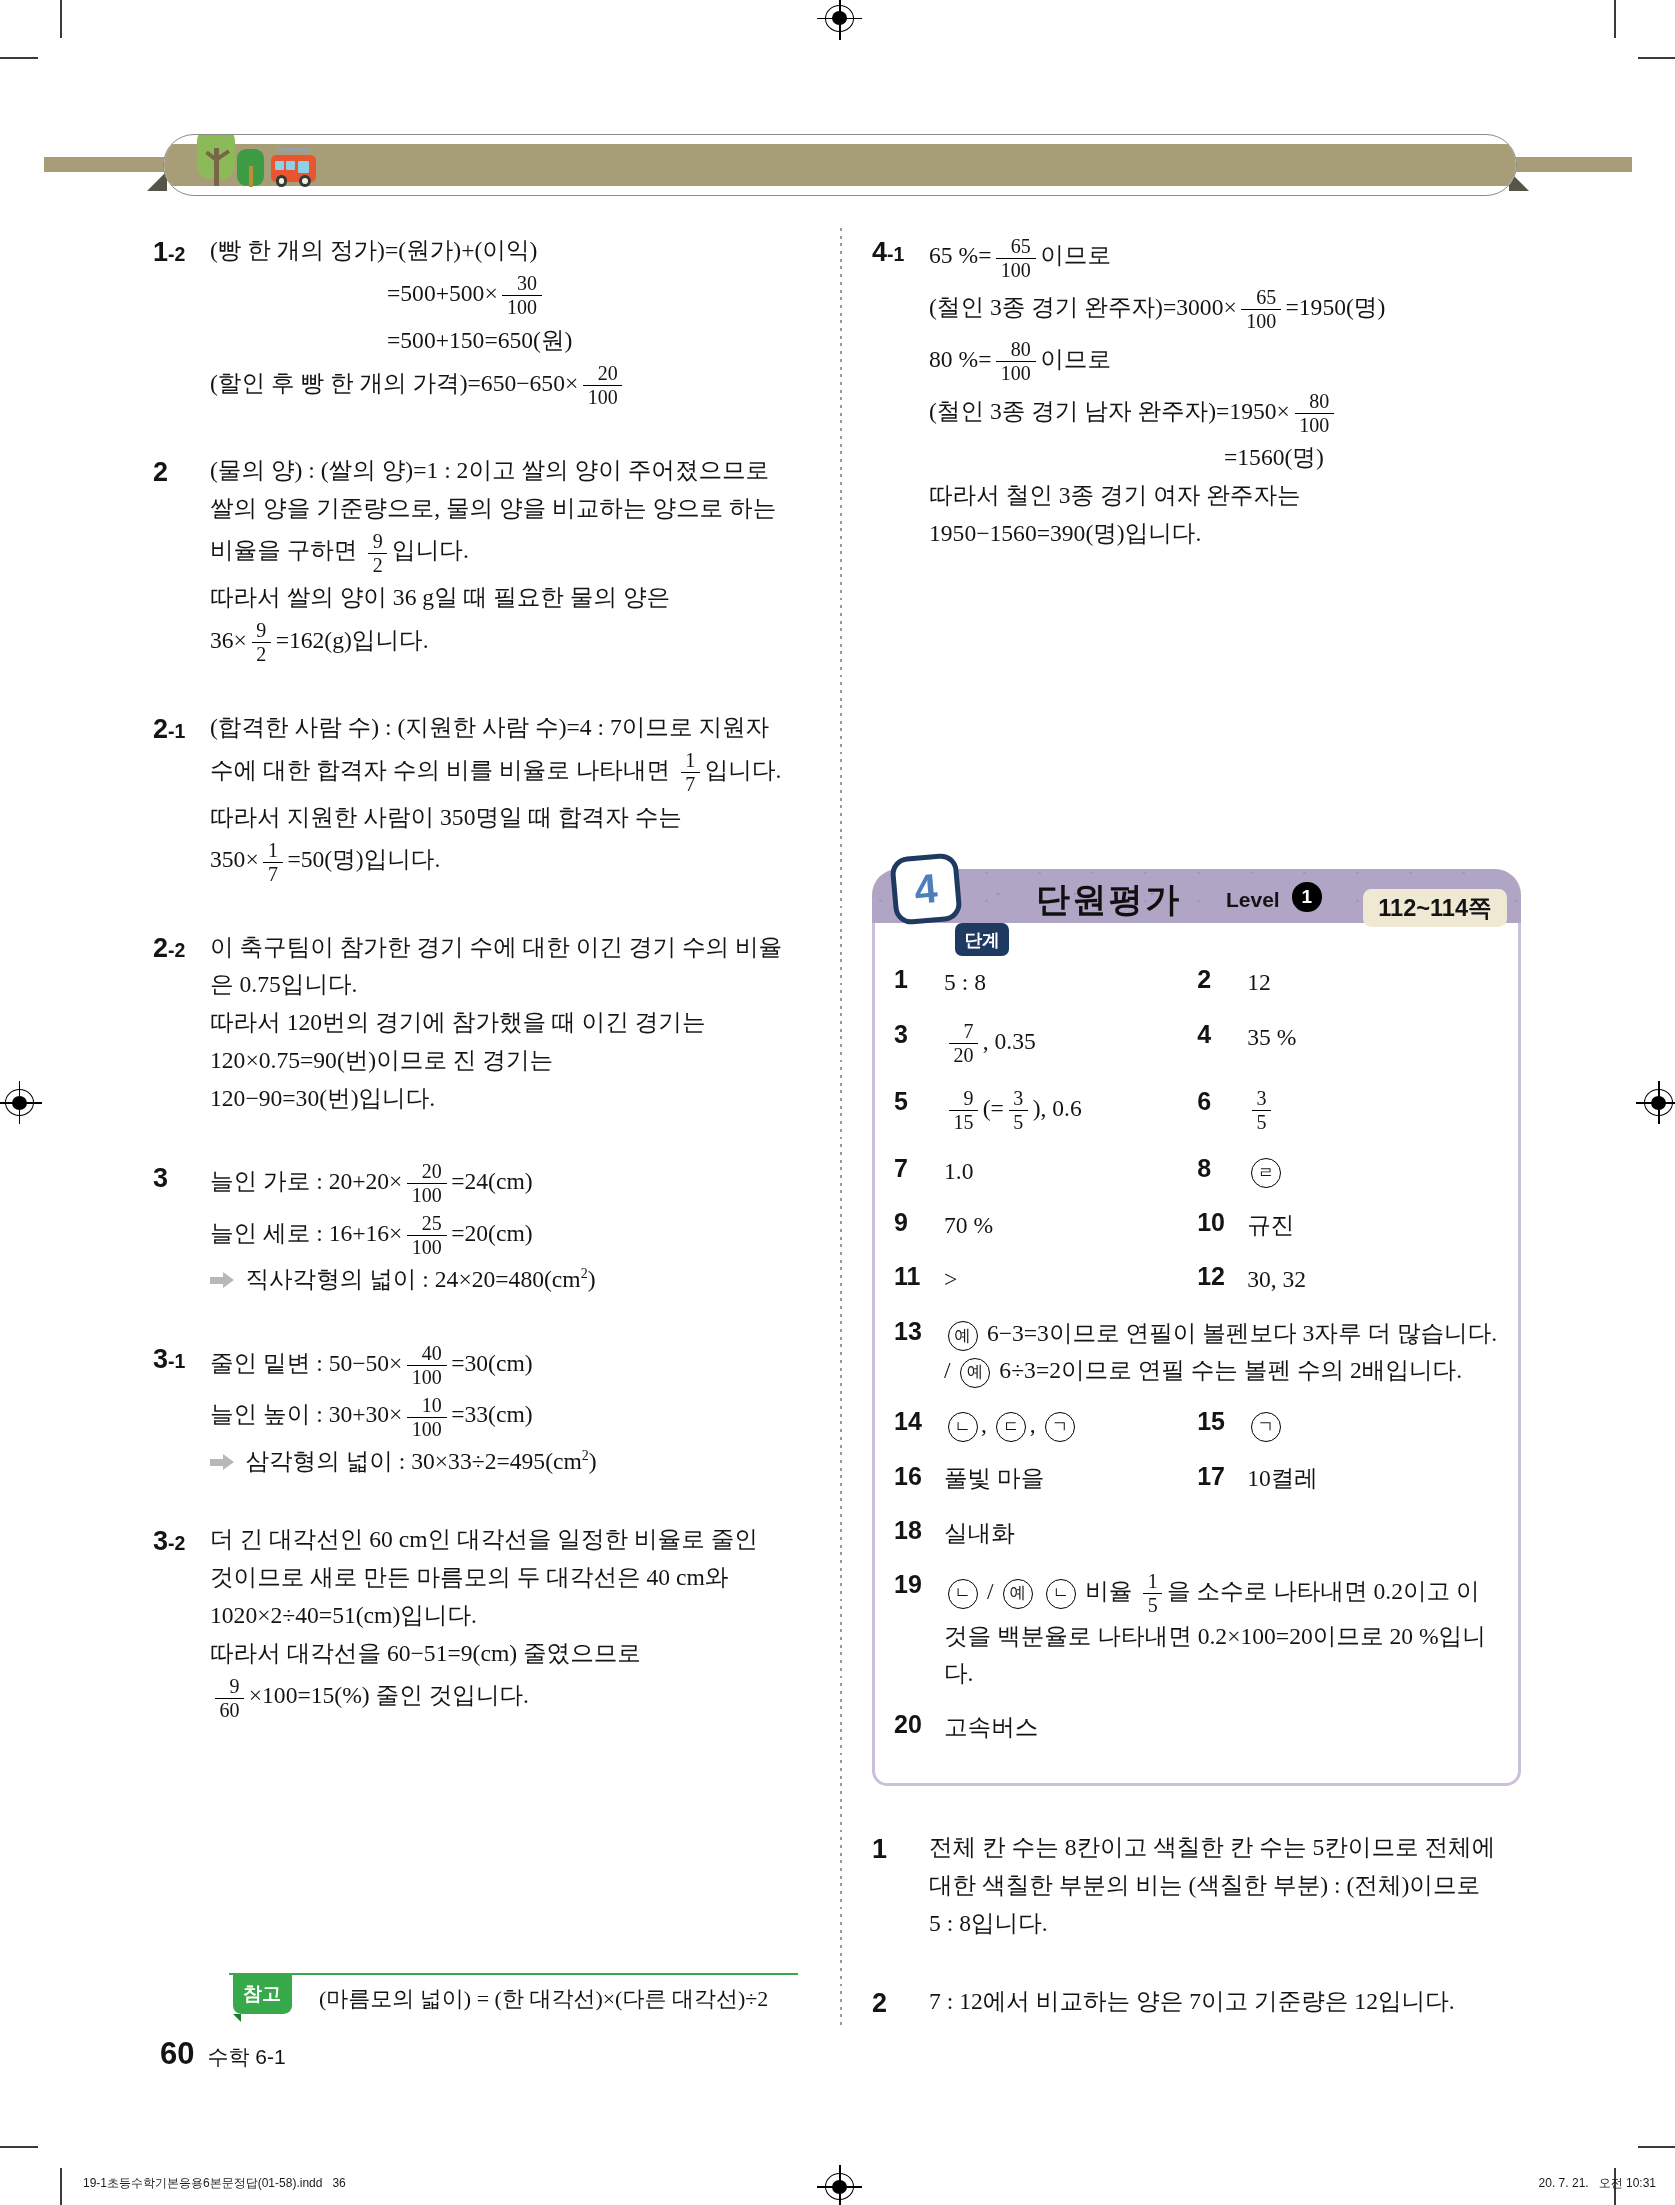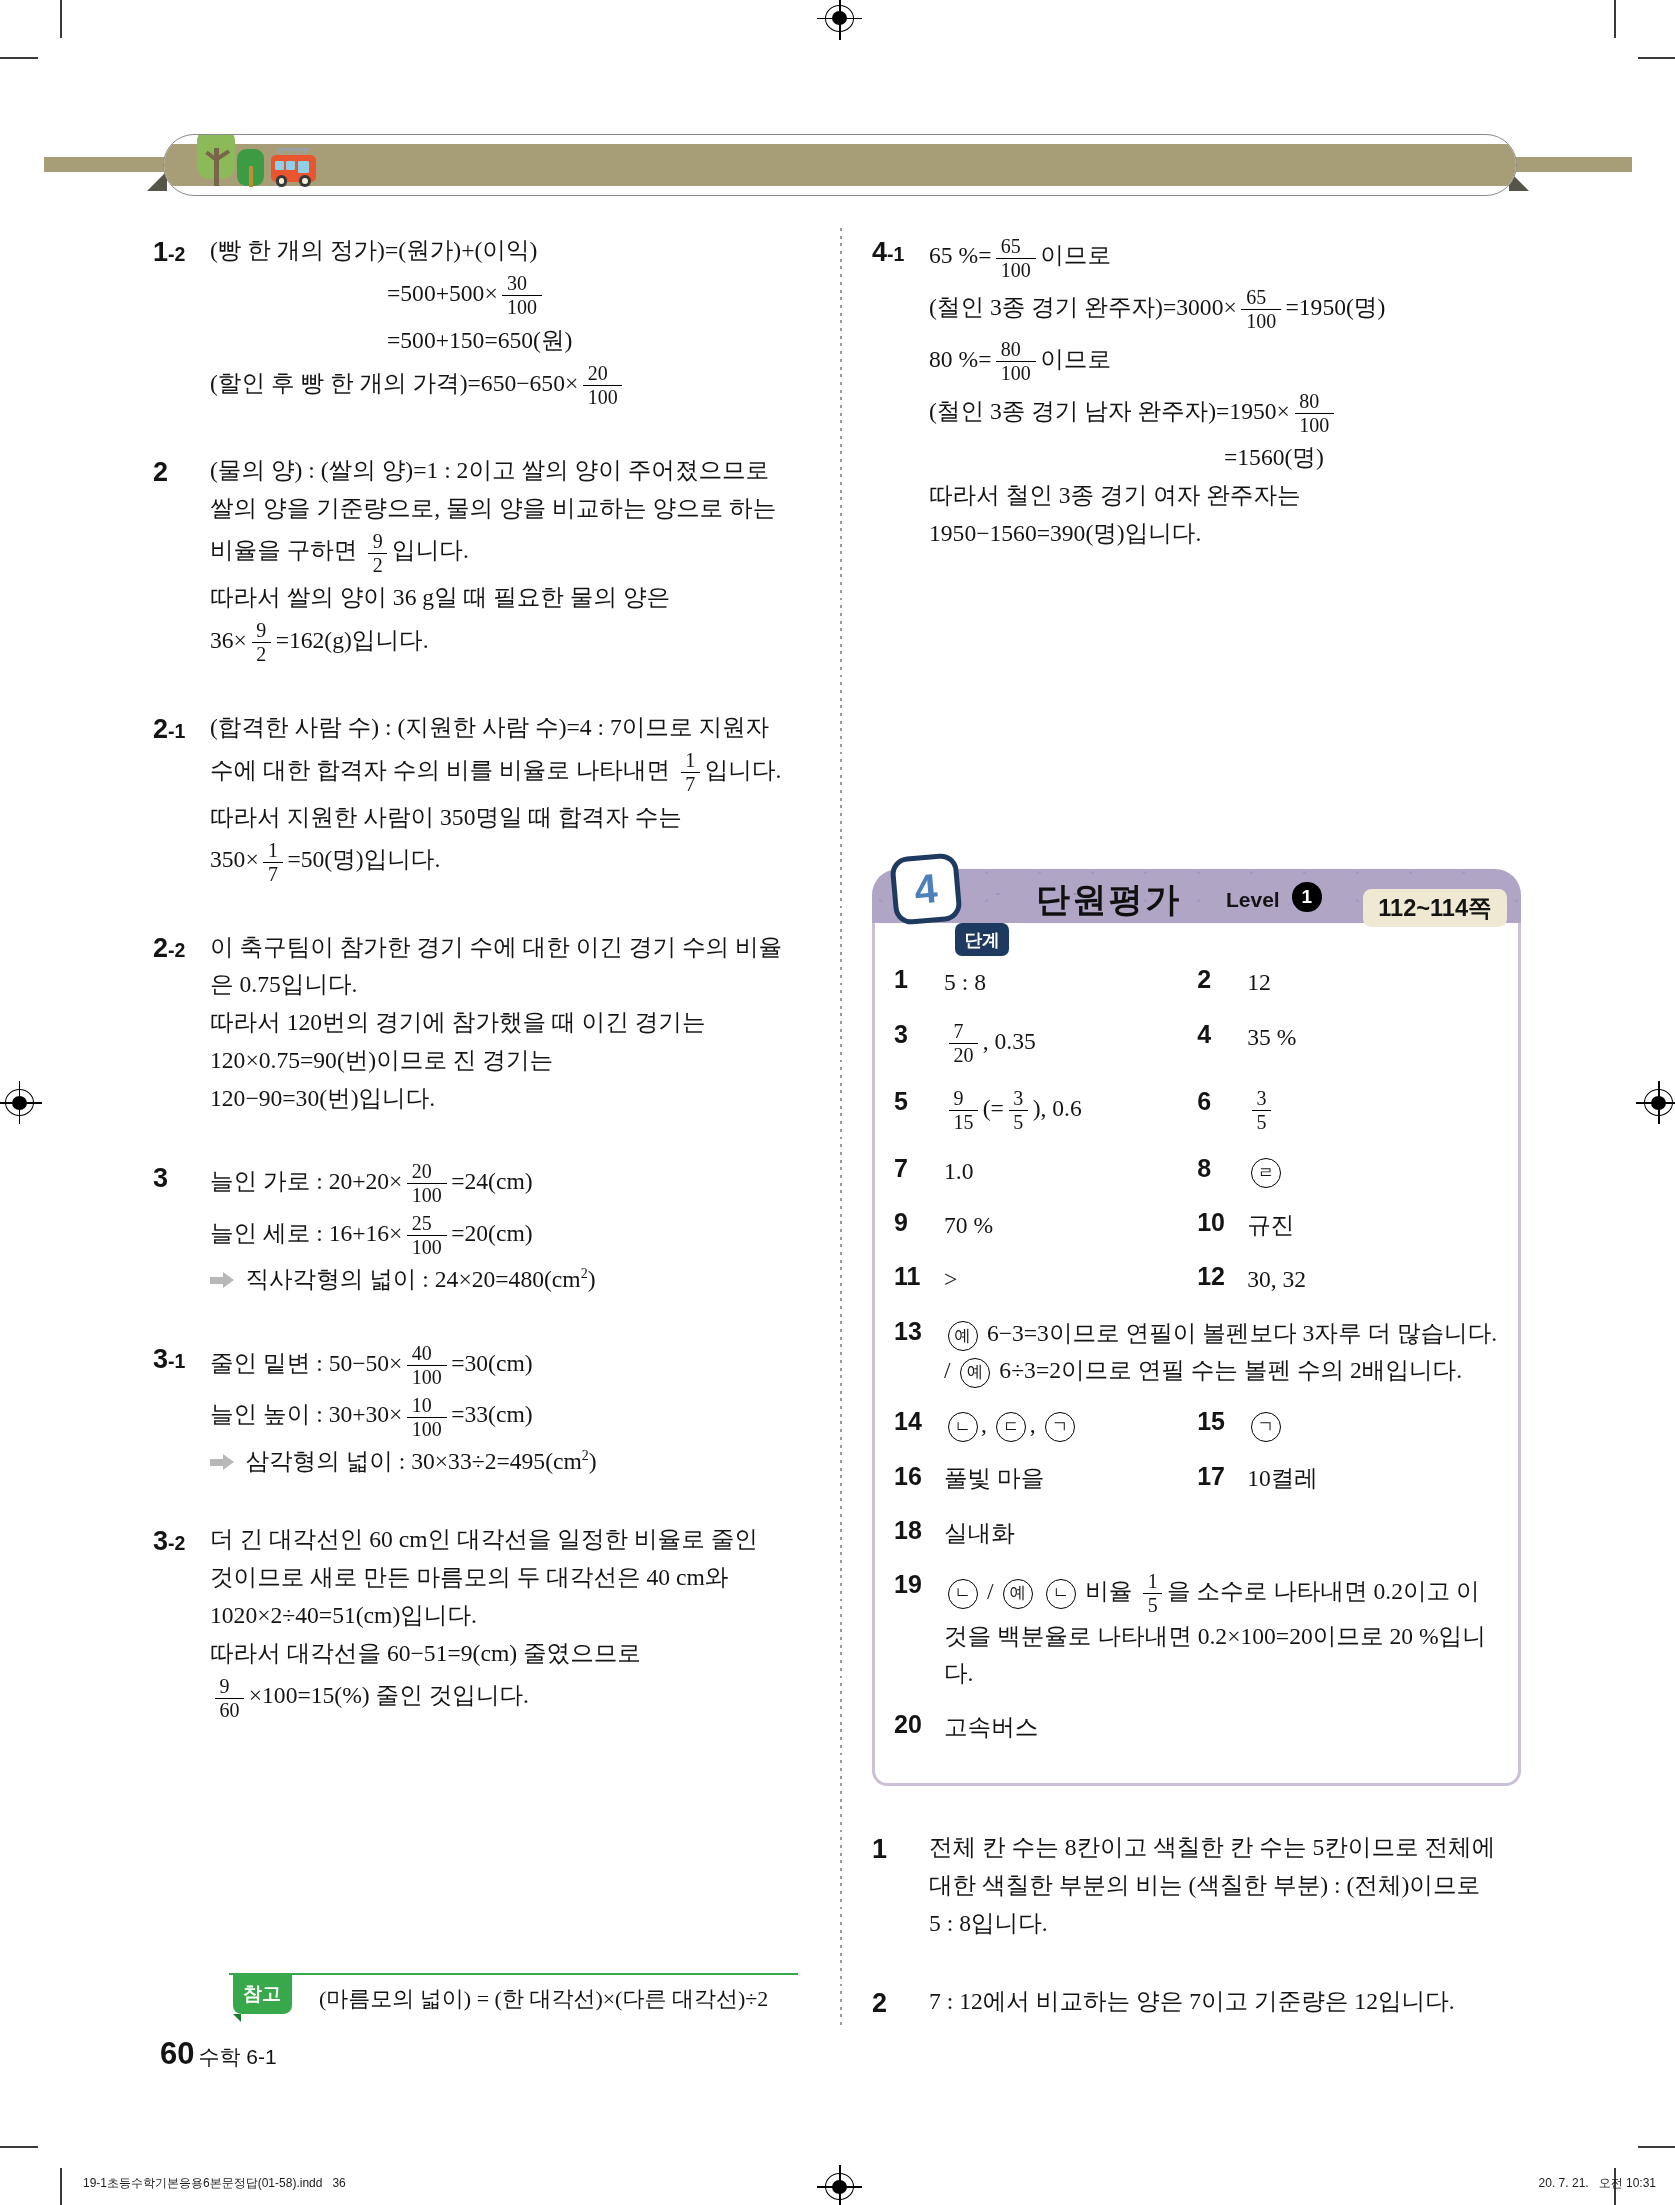--- a/index.html
+++ b/index.html
@@ -47,21 +47,21 @@
   .col-left{left:153px;top:231px;width:684px;}
   .col-right{left:872px;top:231px;width:720px;}
   .prob{display:flex;margin-bottom:38px;}
   .pnum{flex:0 0 57px;white-space:nowrap;font-family:"Liberation Sans",sans-serif;font-weight:bold;padding-top:1.2px;}
   .pnum .nb{font-size:27px;}
   .pnum .ns{font-size:19.5px;}
   .pbody{flex:1;}
   .pline{margin:2.4px 0;}
 
   
-  .fr{display:inline-block;vertical-align:middle;text-align:left;margin:1.2px 4.7px;line-height:1.15;font-size:20px;}
+  .fr{display:inline-block;vertical-align:middle;text-align:right;margin:1.2px 4.7px;line-height:1.15;font-size:20px;}
   .fr .nu{display:block;padding:0 4.7px;border-bottom:1.8px solid #000;}
   .fr .de{display:block;padding:0 4.7px;}
   sup.sp{font-size:14px;vertical-align:super;line-height:0;}
   .cc{display:inline-flex;align-items:center;justify-content:center;min-width:28px;height:28px;
       border:1.8px solid #000;border-radius:50%;font-size:16.5px;vertical-align:middle;margin:0 3.5px;line-height:1;}
   .arw{display:inline-block;position:relative;width:26px;height:17.7px;margin-right:9.4px;vertical-align:-2.4px;}
   .arw::before{content:"";position:absolute;left:0;top:5.3px;width:13px;height:7px;background:#b8b8b8;}
   .arw::after{content:"";position:absolute;left:13px;top:0;width:0;height:0;
               border:8.8px solid transparent;border-left:11.8px solid #b8b8b8;}
 
@@ -96,21 +96,21 @@
         padding:9.4px 0 8.3px 90px;font-size:22px;box-sizing:border-box;}
   .note-tag{position:absolute;left:3.5px;top:0;background:#37a94a;color:#fff;
             font-family:"Liberation Sans",sans-serif;font-weight:bold;font-size:19px;
             padding:5.9px 10.6px 7px;border-radius:0 0 8.3px 8.3px;}
   .note-tag::after{content:"";position:absolute;left:0;bottom:-8.3px;width:0;height:0;
                    border-top:8.3px solid #1e7a33;border-left:8.3px solid transparent;}
 
   
   .pageno{position:absolute;left:160px;top:2036px;font-family:"Liberation Sans",sans-serif;}
   .pageno .big{font-weight:bold;font-size:31px;}
-  .pageno .lbl{font-size:21px;margin-left:4px;}
+  .pageno .lbl{font-size:21px;margin-left:13px;}
   .printfoot{position:absolute;top:2175px;font-family:"Liberation Sans",sans-serif;font-size:12px;color:#1a1a1a;white-space:pre;}
   .pf-l{left:83px;}
   .pf-r{right:20px;}
 </style>
 </head>
 <body>
 
 <div class="page" data-interactable="false">
 
   <div class="crop" style="left:60px;top:0;width:1.8px;height:38px;" data-interactable="false"></div>

